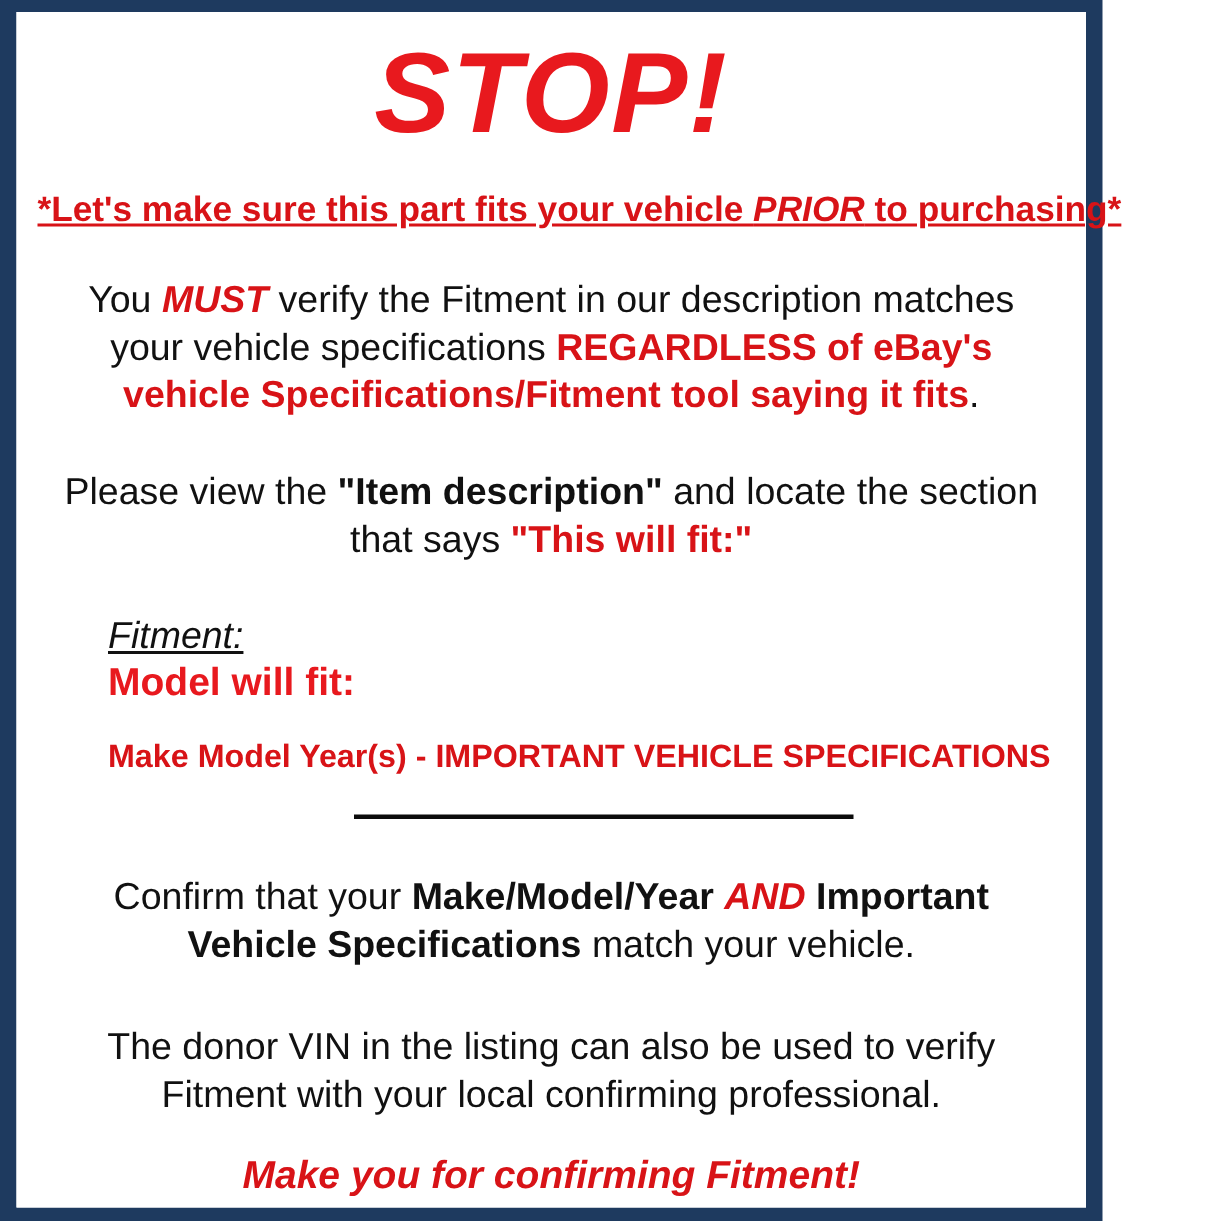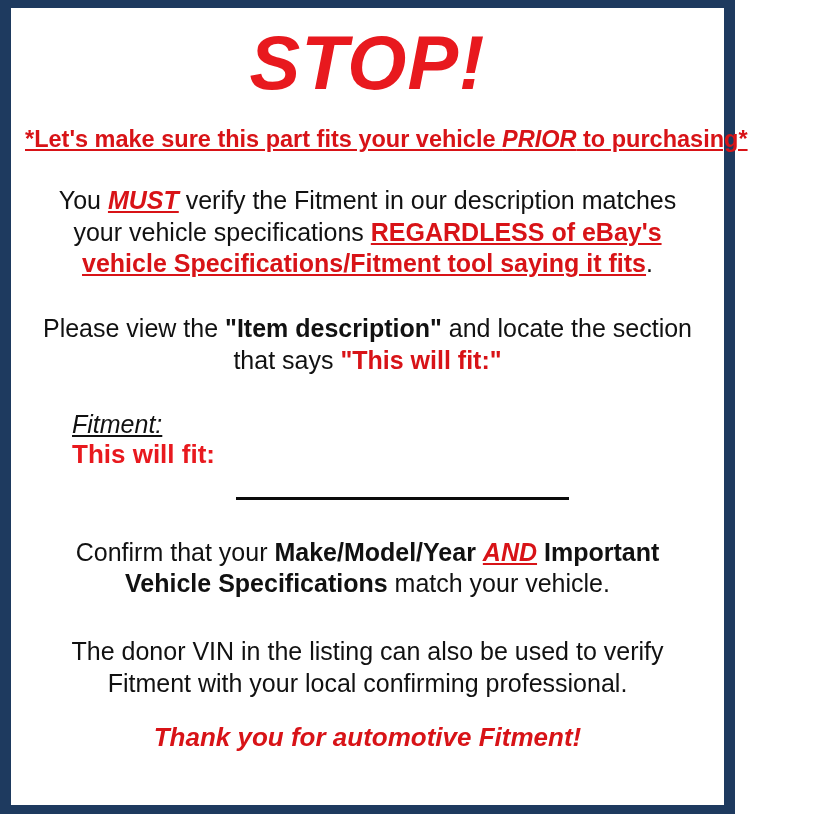--- a/index.html
+++ b/index.html
@@ -70,21 +70,21 @@
     padding: 0 16px;
   }
   .para.p-must   { padding-top: 32px; }
   .para.p-view   { padding-top: 33px; }
   .para.p-confirm{ padding-top: 37px; }
   .para.p-vin    { padding-top: 36px; }
 
   .red        { color: #d81317; }
   .b          { font-weight: bold; }
   .i          { font-style: italic; }
-  .u          { text-decoration: underline; text-underline-offset: 2px; }
+  .u          { text-underline-offset: 2px; }
 
   
   .example-block {
     padding-top: 34px;
     padding-left: 47px;
     text-align: left;
   }
   .example-label {
     color: #111111;
     font-size: 25px;
@@ -146,27 +146,28 @@
     <h1 class="stop-title">STOP!</h1>
 
     <p class="tagline"><span class="u">*Let's make sure this part fits your vehicle </span><span class="u it">PRIOR</span><span class="u"> to purchasing*</span></p>
 
     <p class="para p-must"><span>You </span><span class="red b i u">MUST</span><span> verify the Fitment in our description matches your vehicle specifications </span><span class="red b u">REGARDLESS of eBay's vehicle Specifications/Fitment tool saying it fits</span><span>.</span></p>
 
     <p class="para p-view"><span>Please view the </span><span class="b">"Item description"</span><span> and locate the section that says </span><span class="red b">"This will fit:"</span></p>
 
     <div class="example-block">
       <p class="example-label">Fitment:</p>
-      <p class="example-fit">This will fit:</p>
+      <p class="example-fit">Model will fit:</p>
+      <p class="example-spec">Make Model Year(s) - IMPORTANT VEHICLE SPECIFICATIONS</p>
     </div>
 
     <div class="divider-wrap">
       <div class="divider"></div>
     </div>
 
     <p class="para p-confirm"><span>Confirm that your </span><span class="b">Make/Model/Year</span><span> </span><span class="red b i u">AND</span><span> </span><span class="b">Important Vehicle Specifications</span><span> match your vehicle.</span></p>
 
     <p class="para p-vin">The donor VIN in the listing can also be used to verify Fitment with your local confirming professional.</p>
 
-    <p class="thanks">Thank you for automotive Fitment!</p>
+    <p class="thanks">Make you for confirming Fitment!</p>
 
   </div>
 </div>
 
 </body></html>

